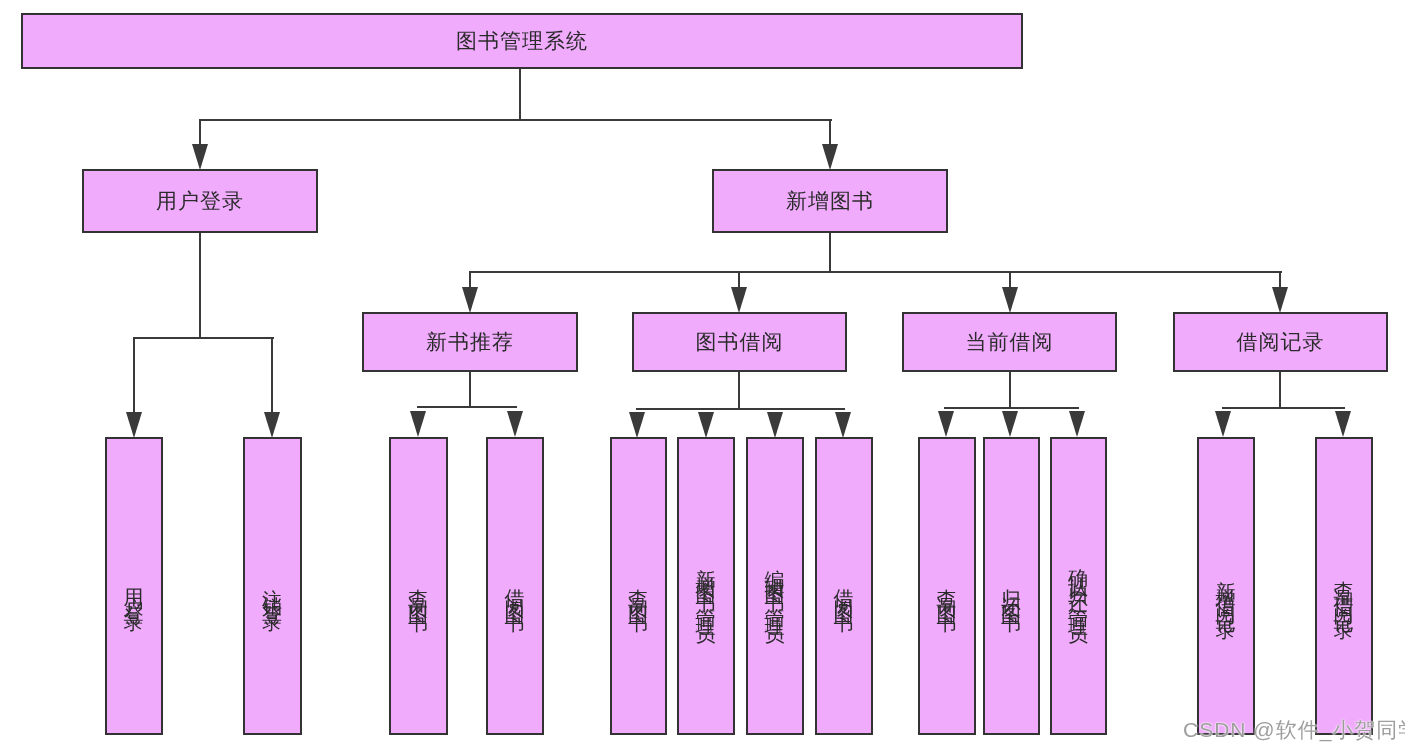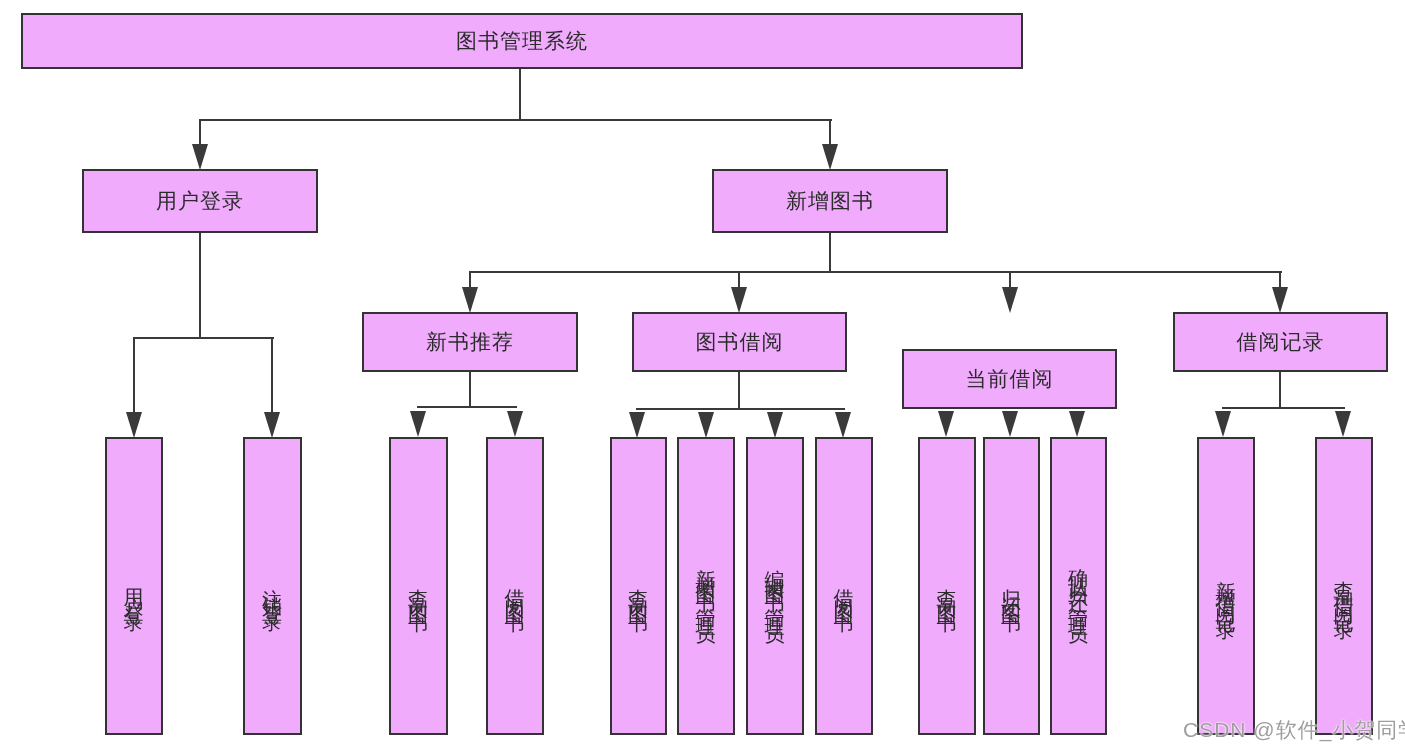--- a/index.html
+++ b/index.html
@@ -40,21 +40,21 @@
   <div class="node" style="left:21px;top:13px;width:1002px;height:56px;">图书管理系统</div>
 
   <div class="node" style="left:82px;top:169px;width:236px;height:64px;">用户登录</div>
 
   <div class="node" style="left:712px;top:169px;width:236px;height:64px;">新增图书</div>
 
   <div class="node" style="left:362px;top:312px;width:216px;height:60px;">新书推荐</div>
 
   <div class="node" style="left:632px;top:312px;width:215px;height:60px;">图书借阅</div>
 
-  <div class="node" style="left:902px;top:312px;width:215px;height:60px;margin-top:37px;">当前借阅</div>
+  <div class="node" style="left:902px;top:312px;width:215px;height:60px;">当前借阅</div>
 
   <div class="node" style="left:1173px;top:312px;width:215px;height:60px;">借阅记录</div>
 
   <div class="node vnode" style="left:105px;top:437px;width:58px;height:298px;">用户登录</div>
   <div class="node vnode" style="left:243px;top:437px;width:59px;height:298px;">注销登录</div>
 
   <div class="node vnode" style="left:389px;top:437px;width:59px;height:298px;">查询图书</div>
   <div class="node vnode" style="left:486px;top:437px;width:58px;height:298px;">借阅图书</div>
 
   <div class="node vnode" style="left:610px;top:437px;width:57px;height:298px;">查询图书</div>

